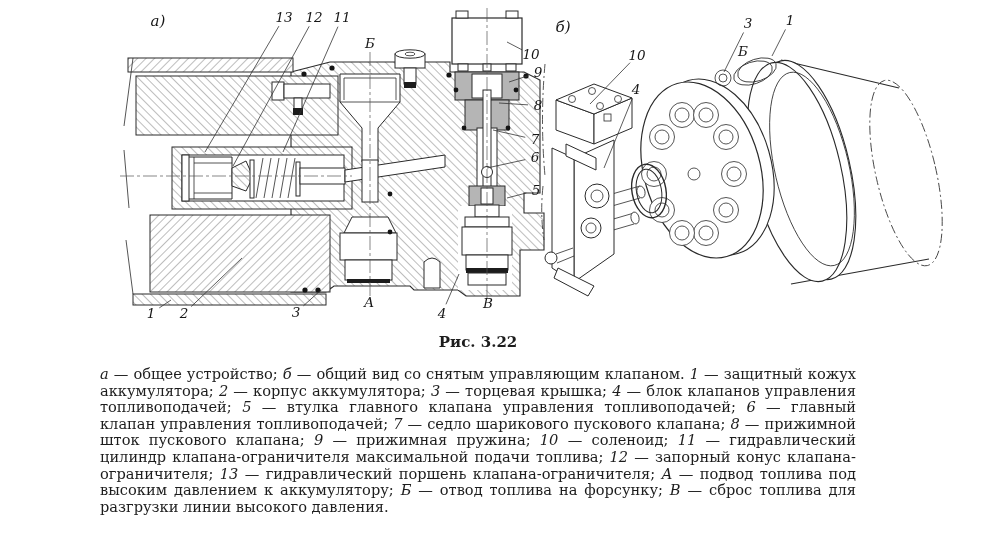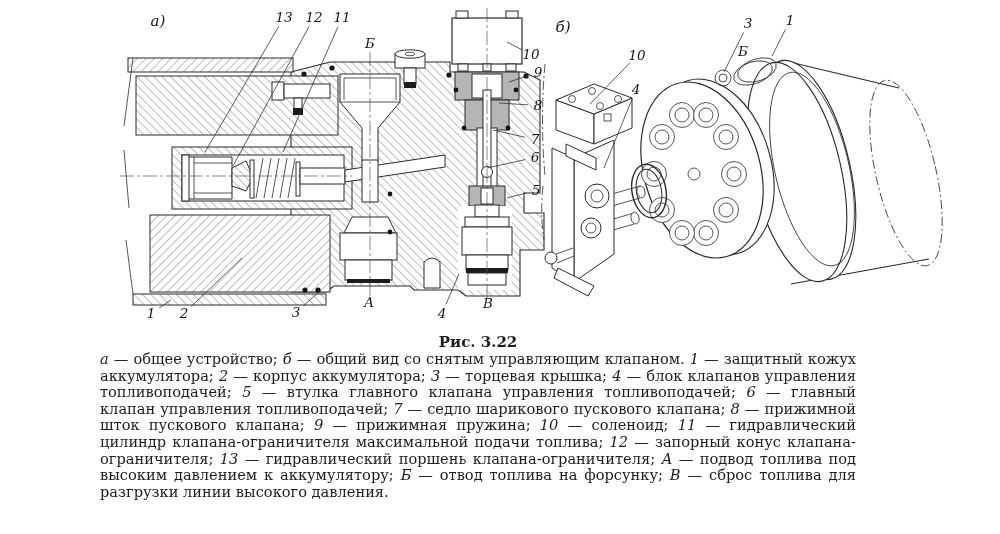--- a/index.html
+++ b/index.html
@@ -17,21 +17,21 @@
   .seal{fill:#141414;}
   .leader{stroke:#333333;stroke-width:0.8;fill:none;}
   .callout{font:italic 13.5px "DejaVu Serif","Liberation Serif",serif;fill:#161616;text-anchor:middle;}
   .viewlabel{font-size:15px;}
   .centerline{stroke:#555;stroke-width:0.7;fill:none;stroke-dasharray:14 3 3 3;}
   .dashdot{stroke:#444;stroke-width:0.9;fill:none;stroke-dasharray:9 3 2 3;}
   .caption-block{width:956px;text-align:center;}
   .fig-label{margin-top:3px;font-size:15px;font-weight:bold;}
   .fig-title{margin-top:1px;font-size:17.5px;font-weight:bold;}
   .fig-caption{
-    width:756px;margin:0 auto 0;text-align:justify;
+    width:756px;margin:15px auto 0;text-align:justify;
     font-size:14.6px;line-height:16.6px;
   }
   .fig-caption .it{font-style:italic;}
 </style>
 </head>
 <body>
 
 <div class="page">
 
   <svg width="1000" height="330" viewBox="0 0 1000 330">

